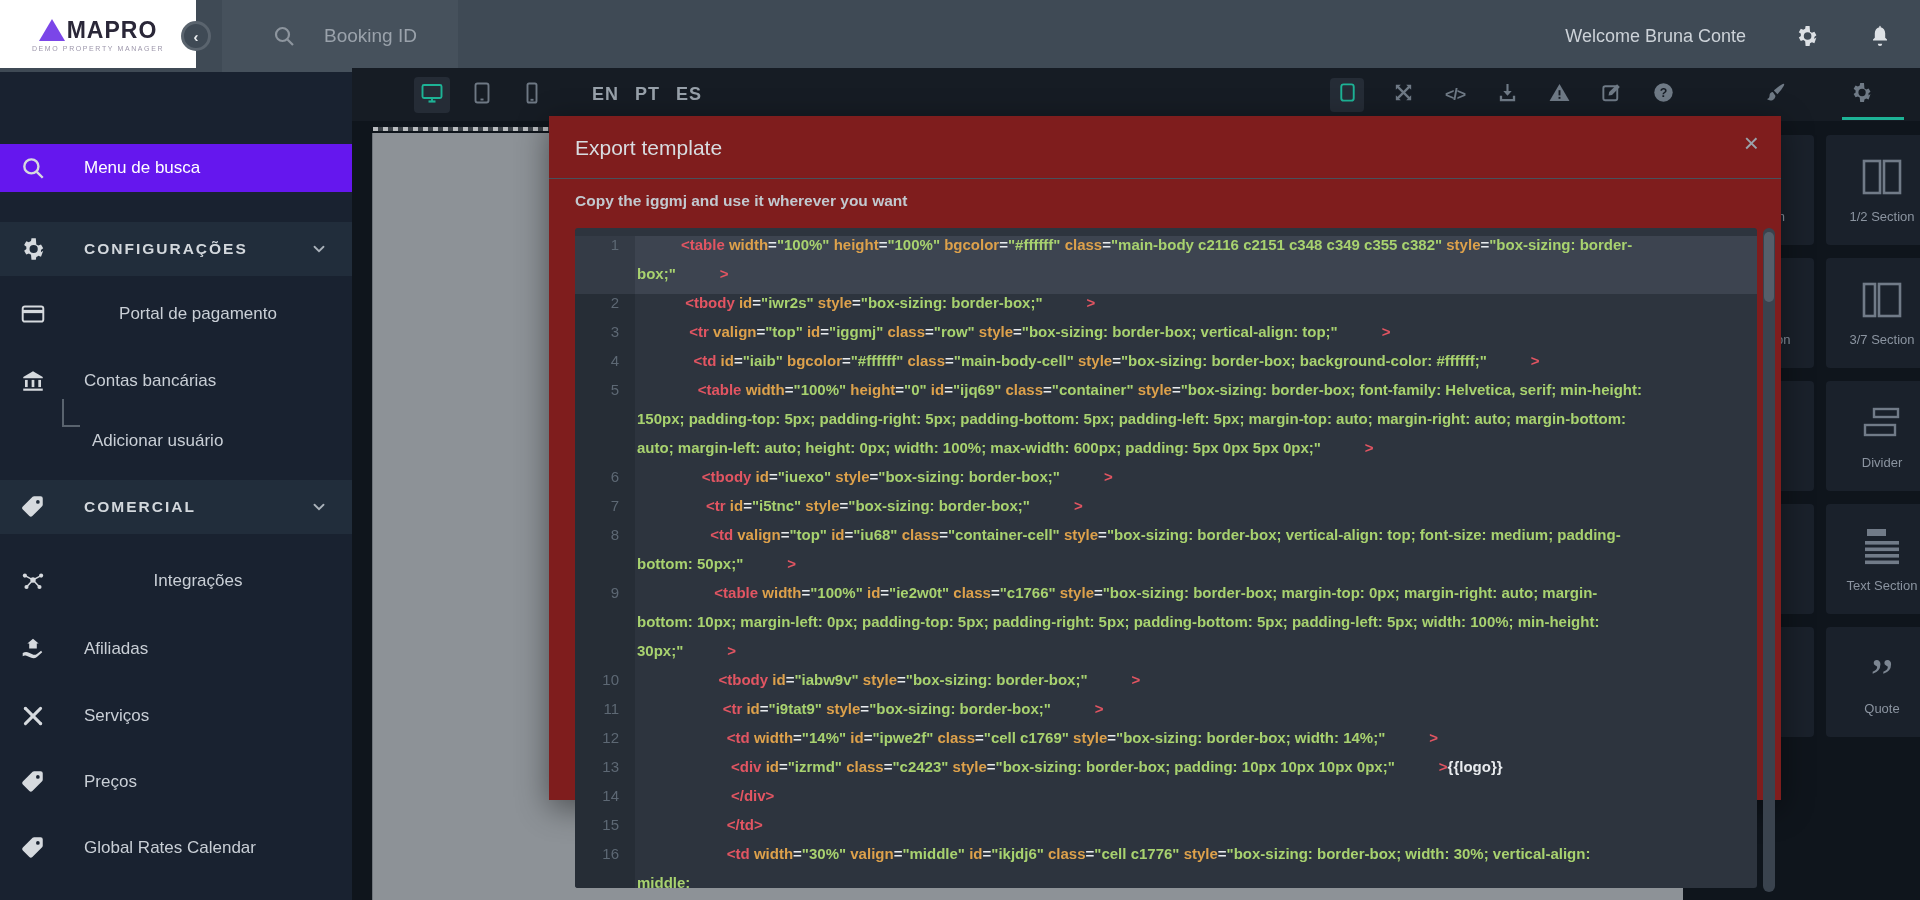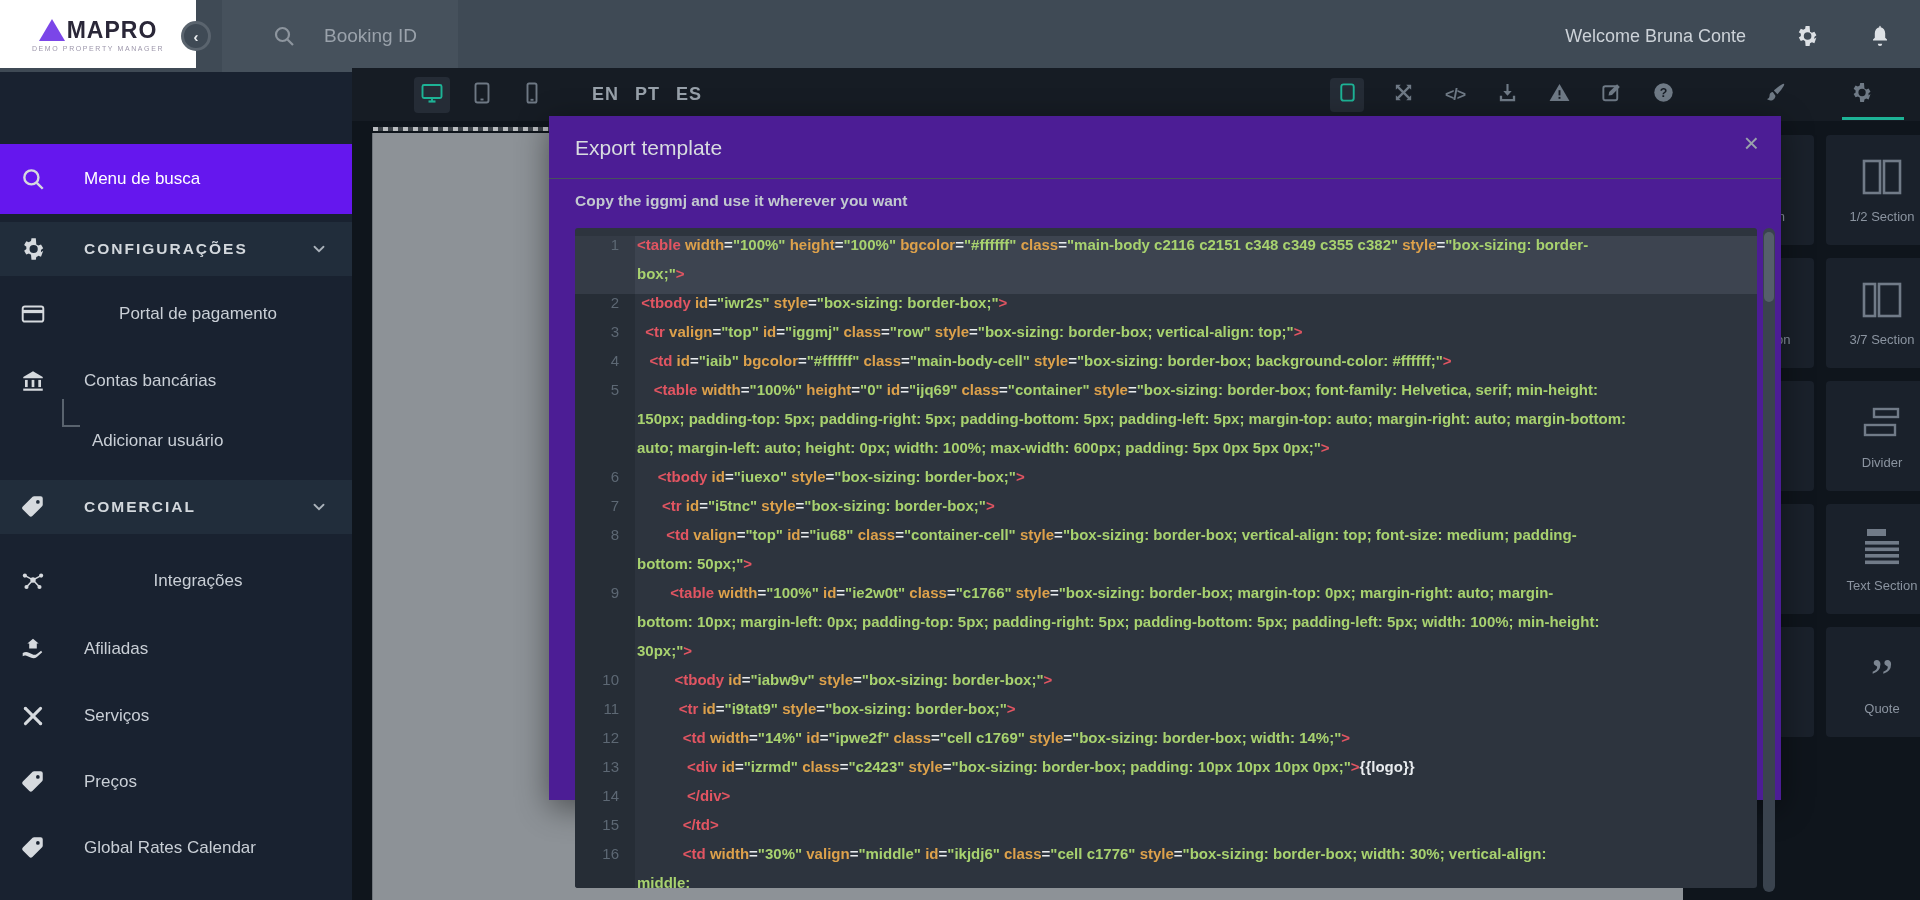--- a/index.html
+++ b/index.html
@@ -16,21 +16,21 @@
   .hdr-search .icn{width:24px;height:24px;margin-left:50px;color:#8d959e;}
   .hdr-search-ph{margin-left:28px;font-size:19px;color:#9aa2ab;}
   .hdr-right{position:absolute;right:28px;top:0;height:72px;display:flex;align-items:center;gap:49px;}
   .welcome{font-size:18px;color:#ccd2d8;}
   .hdr-ic{width:24px;height:24px;color:#dde1e5;cursor:pointer;}
   
   .sidebar{position:absolute;left:0;top:72px;width:352px;height:828px;background:#192230;overflow:hidden;}
   .side-row{position:absolute;left:0;width:352px;height:56px;display:flex;align-items:center;color:#c9cfd6;font-size:17px;cursor:pointer;}
   .side-row .sicon{position:absolute;left:20px;width:26px;height:26px;color:#d6dade;}
   .side-row .slabel{position:absolute;left:84px;right:40px;white-space:nowrap;overflow:hidden;}
-  .side-row.active{background:#6517ee;height:70px;color:#ffffff;}
+  .side-row.active{background:#6517ee;height:48px;color:#ffffff;}
   .side-row.header{background:#212d3b;height:54px;font-size:15.5px;font-weight:bold;letter-spacing:2px;color:#d3d8dd;}
   .side-row.header .chev{position:absolute;right:24px;width:18px;height:18px;color:#aab2ba;}
   .tree-corner{position:absolute;left:62px;top:-14px;width:16px;height:26px;border-left:2px solid #59636e;border-bottom:2px solid #59636e;}
   .side-row.subitem .slabel{left:92px;}
   
   .toolbar{position:absolute;left:352px;top:68px;width:1568px;height:53px;background:#161c24;}
   .devices{position:absolute;left:62px;top:0;height:53px;display:flex;align-items:center;gap:14px;}
   .dev-btn{width:36px;height:36px;border-radius:4px;display:flex;align-items:center;justify-content:center;color:#6e7884;cursor:pointer;}
   .dev-btn.active{background:#252c36;color:#1db396;}
   .dev-btn svg{width:24px;height:24px;}
@@ -51,32 +51,32 @@
   .blocks-col{position:absolute;top:135px;display:flex;flex-direction:column;gap:13px;}
   .blocks-col.c1{left:1702px;}
   .blocks-col.c2{left:1826px;}
   .block-card{width:112px;height:110px;background:#1a212b;border-radius:4px;display:flex;flex-direction:column;align-items:center;justify-content:center;gap:9px;cursor:grab;}
   .block-ic{height:46px;display:flex;align-items:center;justify-content:center;color:#717b88;}
   .block-ic svg{width:44px;height:44px;}
   .block-ic .tglyph{font-family:"Liberation Serif",serif;font-size:40px;color:#7c8692;line-height:1;}
   .block-ic .qglyph{font-family:"Liberation Serif",serif;font-size:52px;color:#7c8692;line-height:0.5;margin-top:18px;}
   .block-label{font-size:13px;color:#8b94a0;text-align:center;width:92px;line-height:1.3;}
   
-  .modal{position:absolute;left:549px;top:116px;width:1232px;height:684px;background:#4c1d95;z-index:50;box-shadow:0 8px 30px rgba(0,0,0,0.45);}
+  .modal{position:absolute;left:549px;top:116px;width:1232px;height:684px;background:#7f1d1d;z-index:50;box-shadow:0 8px 30px rgba(0,0,0,0.45);}
   .modal-title{position:absolute;left:26px;top:20px;font-size:21px;color:#d8dce0;}
   .modal-close{position:absolute;right:22px;top:12px;font-size:26px;color:#9aa3ab;cursor:pointer;}
   .modal-hr{position:absolute;left:0;top:62px;width:100%;height:1px;background:#47515c;}
   .modal-sub{position:absolute;left:26px;top:76px;font-size:15.5px;font-weight:bold;color:#c2c9cf;}
   .codebox{position:absolute;left:26px;top:112px;width:1182px;height:660px;background:#2d343e;border-radius:3px;overflow:hidden;padding-top:8px;box-sizing:border-box;}
   .code-row{height:29px;line-height:29px;display:flex;white-space:pre;font:700 15px "Liberation Sans",sans-serif;}
   .code-row.hl{background:#3d4450;}
   .code-gutter{flex:0 0 44px;text-align:right;padding-right:16px;color:#5d6874;background:#262d36;font-weight:400;}
   .code-row.hl .code-gutter{background:#343b46;}
   .code-text{flex:1;overflow:hidden;padding-left:2px;}
-  .seg-t{color:#e25562;} .seg-a{color:#dda14b;} .seg-v{color:#a8d26f;} .seg-p{color:#e8ebee;}
+  .seg-t{color:#e25562;margin-left:44px;} .seg-a{color:#dda14b;} .seg-v{color:#a8d26f;} .seg-p{color:#e8ebee;}
   .modal-scroll{position:absolute;right:6px;top:112px;width:12px;height:664px;background:#3a434e;border-radius:6px;}
   .modal-scroll .thumb{position:absolute;left:1px;top:4px;width:10px;height:70px;background:#555f6a;border-radius:5px;}
 </style>
 </head>
 <body>
 
 <div id="app">
 
   <div class="header">
     <div class="logo-box">

